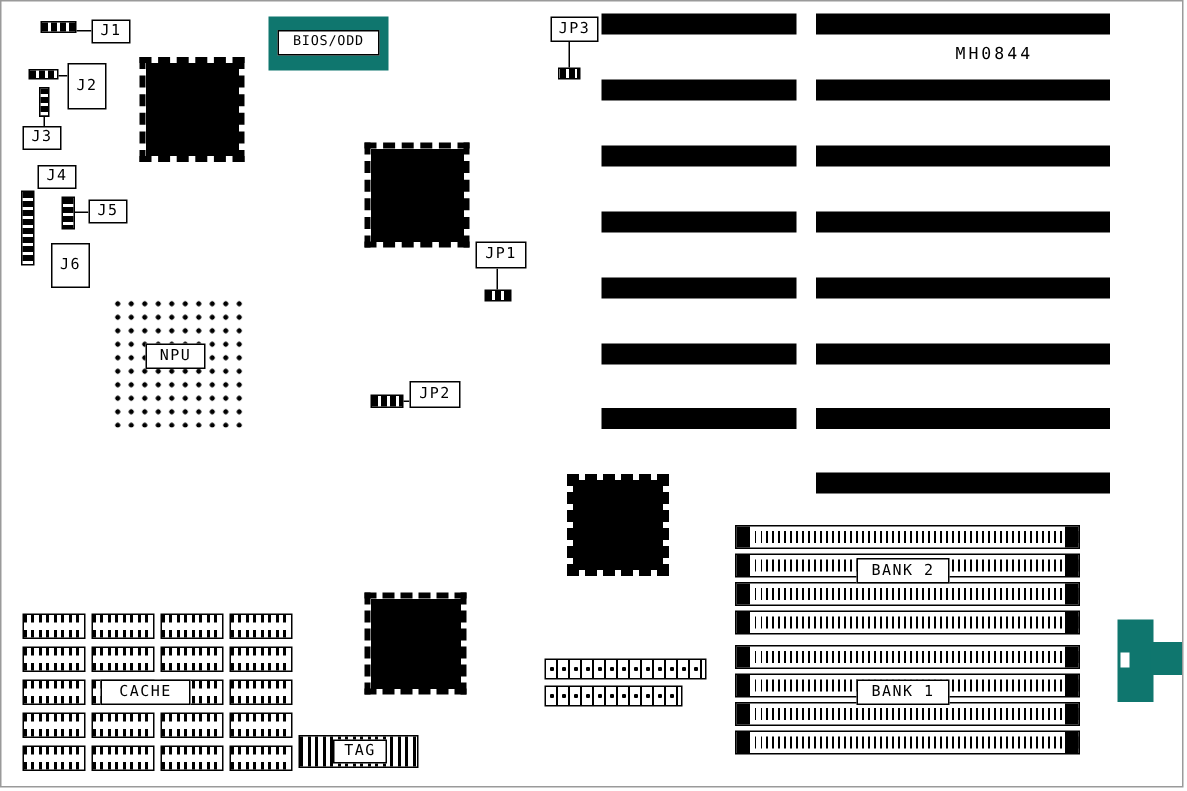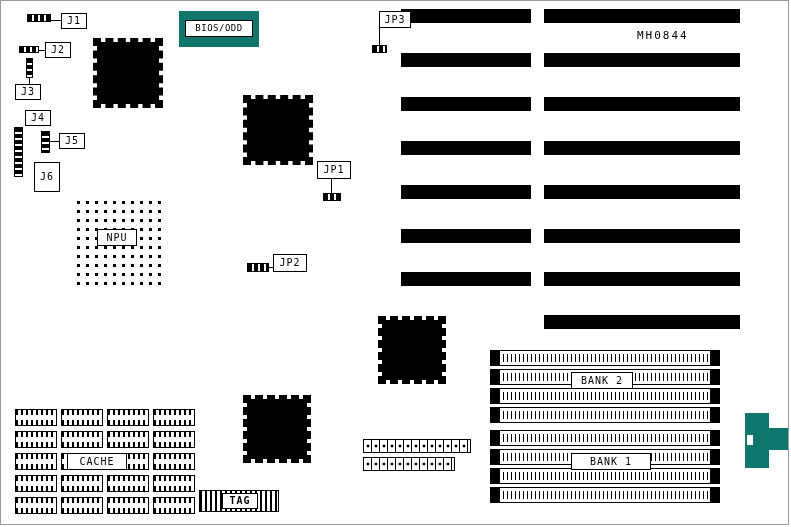--- a/index.html
+++ b/index.html
@@ -19,21 +19,21 @@
   .bar { position: absolute; background: #000; height: 14px; }
   .pga { position: absolute;
          background-image: radial-gradient(circle,#000 1.5px,transparent 1.9px);
          background-size: 9px 9px; background-position: 1px 1px; }
   .dip { position: absolute; width: 42px; height: 17px; border: 1px solid #000;
          background-image: repeating-linear-gradient(90deg,#000 0 2px,transparent 2px 5px),
                            repeating-linear-gradient(90deg,#000 0 2px,transparent 2px 5px);
          background-size: 100% 5px, 100% 5px;
          background-position: top, bottom; background-repeat: no-repeat, no-repeat; }
   .sock { position: absolute; border: 1px solid #000;
-          background: repeating-linear-gradient(90deg,#000 0 2px,#fff 2px 5px); font-weight: bold; }
+          background: repeating-linear-gradient(90deg,#000 0 2px,#fff 2px 5px); }
   .hdr { position: absolute; border: 1px solid #000;
          background-image: repeating-linear-gradient(90deg,transparent 0 7px,#000 7px 8px),
                            radial-gradient(circle at 4px 50%, #000 1.3px, transparent 1.7px);
          background-size: auto, 8px 100%; }
   .simm { position: absolute; left: 489px; width: 230px; height: 16px; border: 1px solid #000;
           background-image: linear-gradient(#000,#000), linear-gradient(#000,#000),
                             repeating-linear-gradient(90deg,#000 0 1px,transparent 1px 4px);
           background-size: 9px 100%, 9px 100%, auto 8px;
           background-position: left center, right center, center;
           background-repeat: no-repeat, no-repeat, repeat-x; }
@@ -46,42 +46,42 @@
 <body>
 
 <div class="board">
 
   <div class="jmp-h" style="left:26px;top:13px;width:24px;height:8px"></div>
   <div class="ln" style="left:50px;top:19px;width:10px;height:1px"></div>
   <div class="lbl" style="left:60px;top:12px;width:26px;height:16px">J1</div>
 
   <div class="jmp-h" style="left:18px;top:45px;width:20px;height:7px"></div>
   <div class="ln" style="left:38px;top:49px;width:6px;height:1px"></div>
-  <div class="lbl" style="left:44px;top:41px;width:26px;height:16px">J2</div>
+  <div class="lbl" style="left:44px;top:41px;width:26px;height:31px">J2</div>
 
   <div class="jmp-v" style="left:25px;top:57px;width:7px;height:20px"></div>
   <div class="ln" style="left:28px;top:77px;width:1px;height:6px"></div>
   <div class="lbl" style="left:14px;top:83px;width:26px;height:16px">J3</div>
 
   <div class="lbl" style="left:24px;top:109px;width:26px;height:16px">J4</div>
   <div class="jmp-v" style="left:13px;top:126px;width:9px;height:50px"></div>
 
   <div class="jmp-v" style="left:40px;top:130px;width:9px;height:22px"></div>
   <div class="ln" style="left:49px;top:140px;width:9px;height:1px"></div>
   <div class="lbl" style="left:58px;top:132px;width:26px;height:16px">J5</div>
 
   <div class="lbl" style="left:33px;top:161px;width:26px;height:30px">J6</div>
 
   <div class="qfp" style="left:92px;top:37px;width:70px;height:70px"></div>
 
   <div class="blk" style="left:178px;top:10px;width:80px;height:36px">
     <div class="lbl sm" style="left:6px;top:9px;width:68px;height:17px">BIOS/ODD</div>
   </div>
 
-  <div class="lbl" style="left:378px;top:10px;width:32px;height:17px">JP3</div>
+  <div class="lbl" style="left:366px;top:10px;width:32px;height:17px">JP3</div>
   <div class="ln" style="left:378px;top:27px;width:1px;height:17px"></div>
   <div class="jmp-h" style="left:371px;top:44px;width:15px;height:8px"></div>
 
   <div class="board-id" style="left:636px;top:28px">MH0844</div>
 
   <div class="bar" style="left:400px;top:8px;width:130px"></div>
   <div class="bar" style="left:543px;top:8px;width:196px"></div>
   <div class="bar" style="left:400px;top:52px;width:130px"></div>
   <div class="bar" style="left:543px;top:52px;width:196px"></div>
   <div class="bar" style="left:400px;top:96px;width:130px"></div>
@@ -146,20 +146,20 @@
   <div class="simm" style="top:349px"></div>
   <div class="simm" style="top:368px"></div>
   <div class="simm" style="top:387px"></div>
   <div class="simm" style="top:406px"></div>
   <div class="lbl" style="left:570px;top:371px;width:62px;height:17px">BANK 2</div>
 
   <div class="simm" style="top:429px"></div>
   <div class="simm" style="top:448px"></div>
   <div class="simm" style="top:467px"></div>
   <div class="simm" style="top:486px"></div>
-  <div class="lbl" style="left:570px;top:452px;width:80px;height:17px">BANK 1</div>
+  <div class="lbl" style="left:570px;top:452px;width:62px;height:17px">BANK 1</div>
 
   <div class="blk" style="left:744px;top:412px;width:24px;height:55px">
     <div style="position:absolute;left:2px;top:22px;width:6px;height:10px;background:#fff"></div>
   </div>
   <div class="blk" style="left:766px;top:427px;width:23px;height:22px"></div>
 
 </div>
 
 </body></html>

